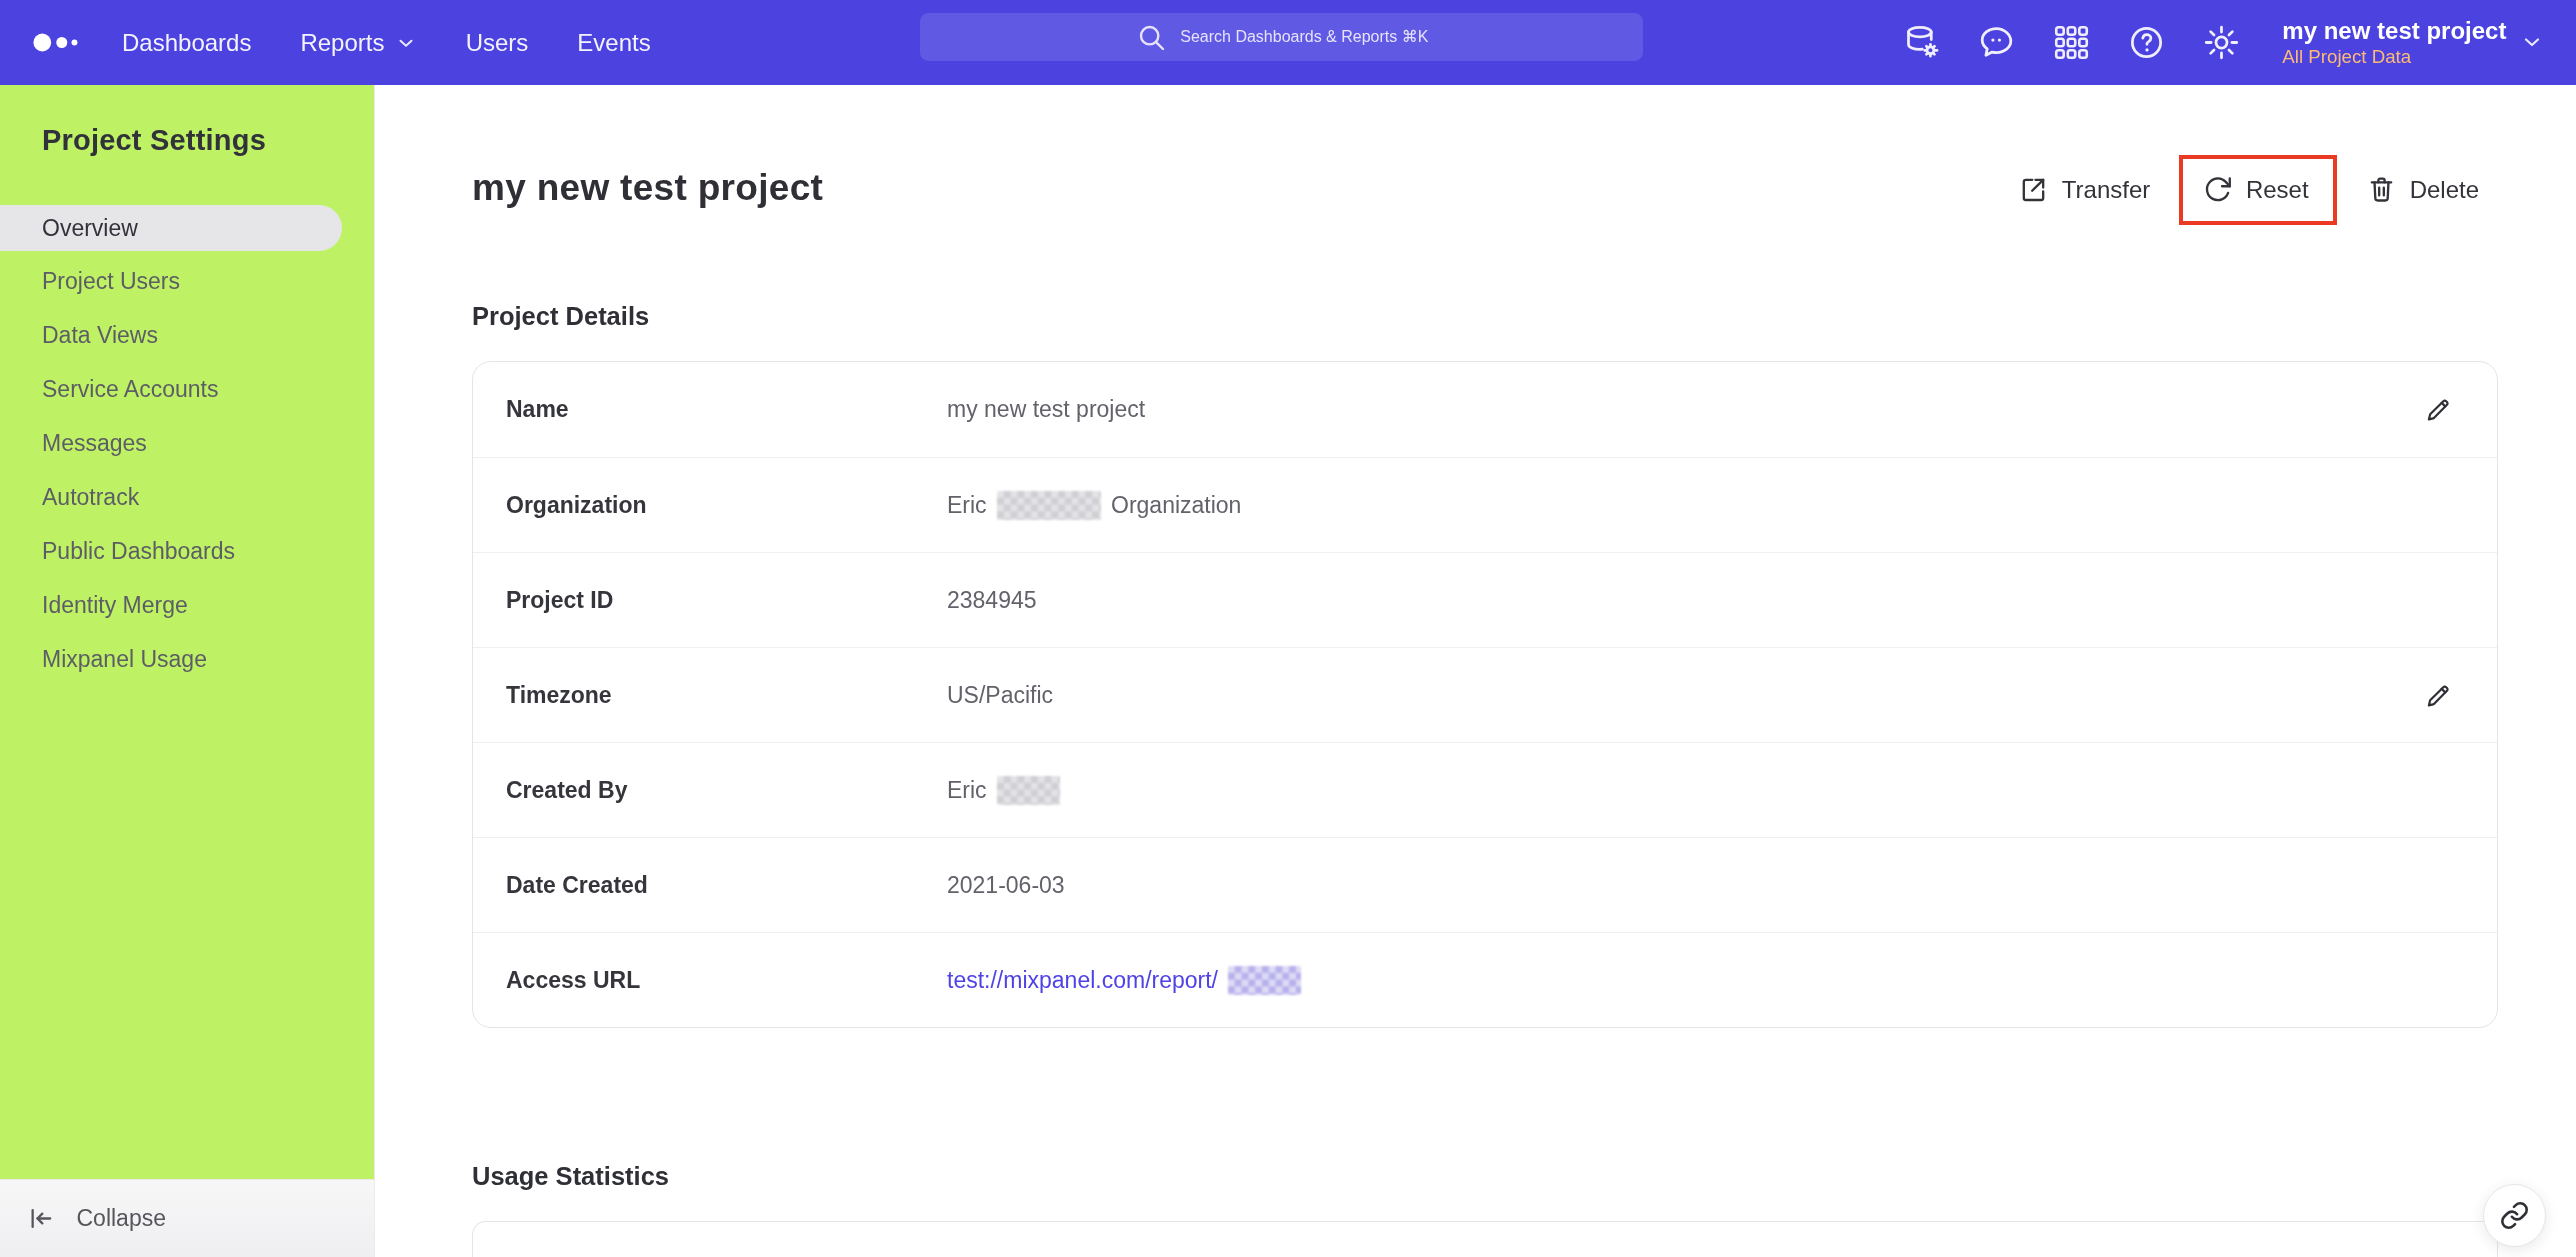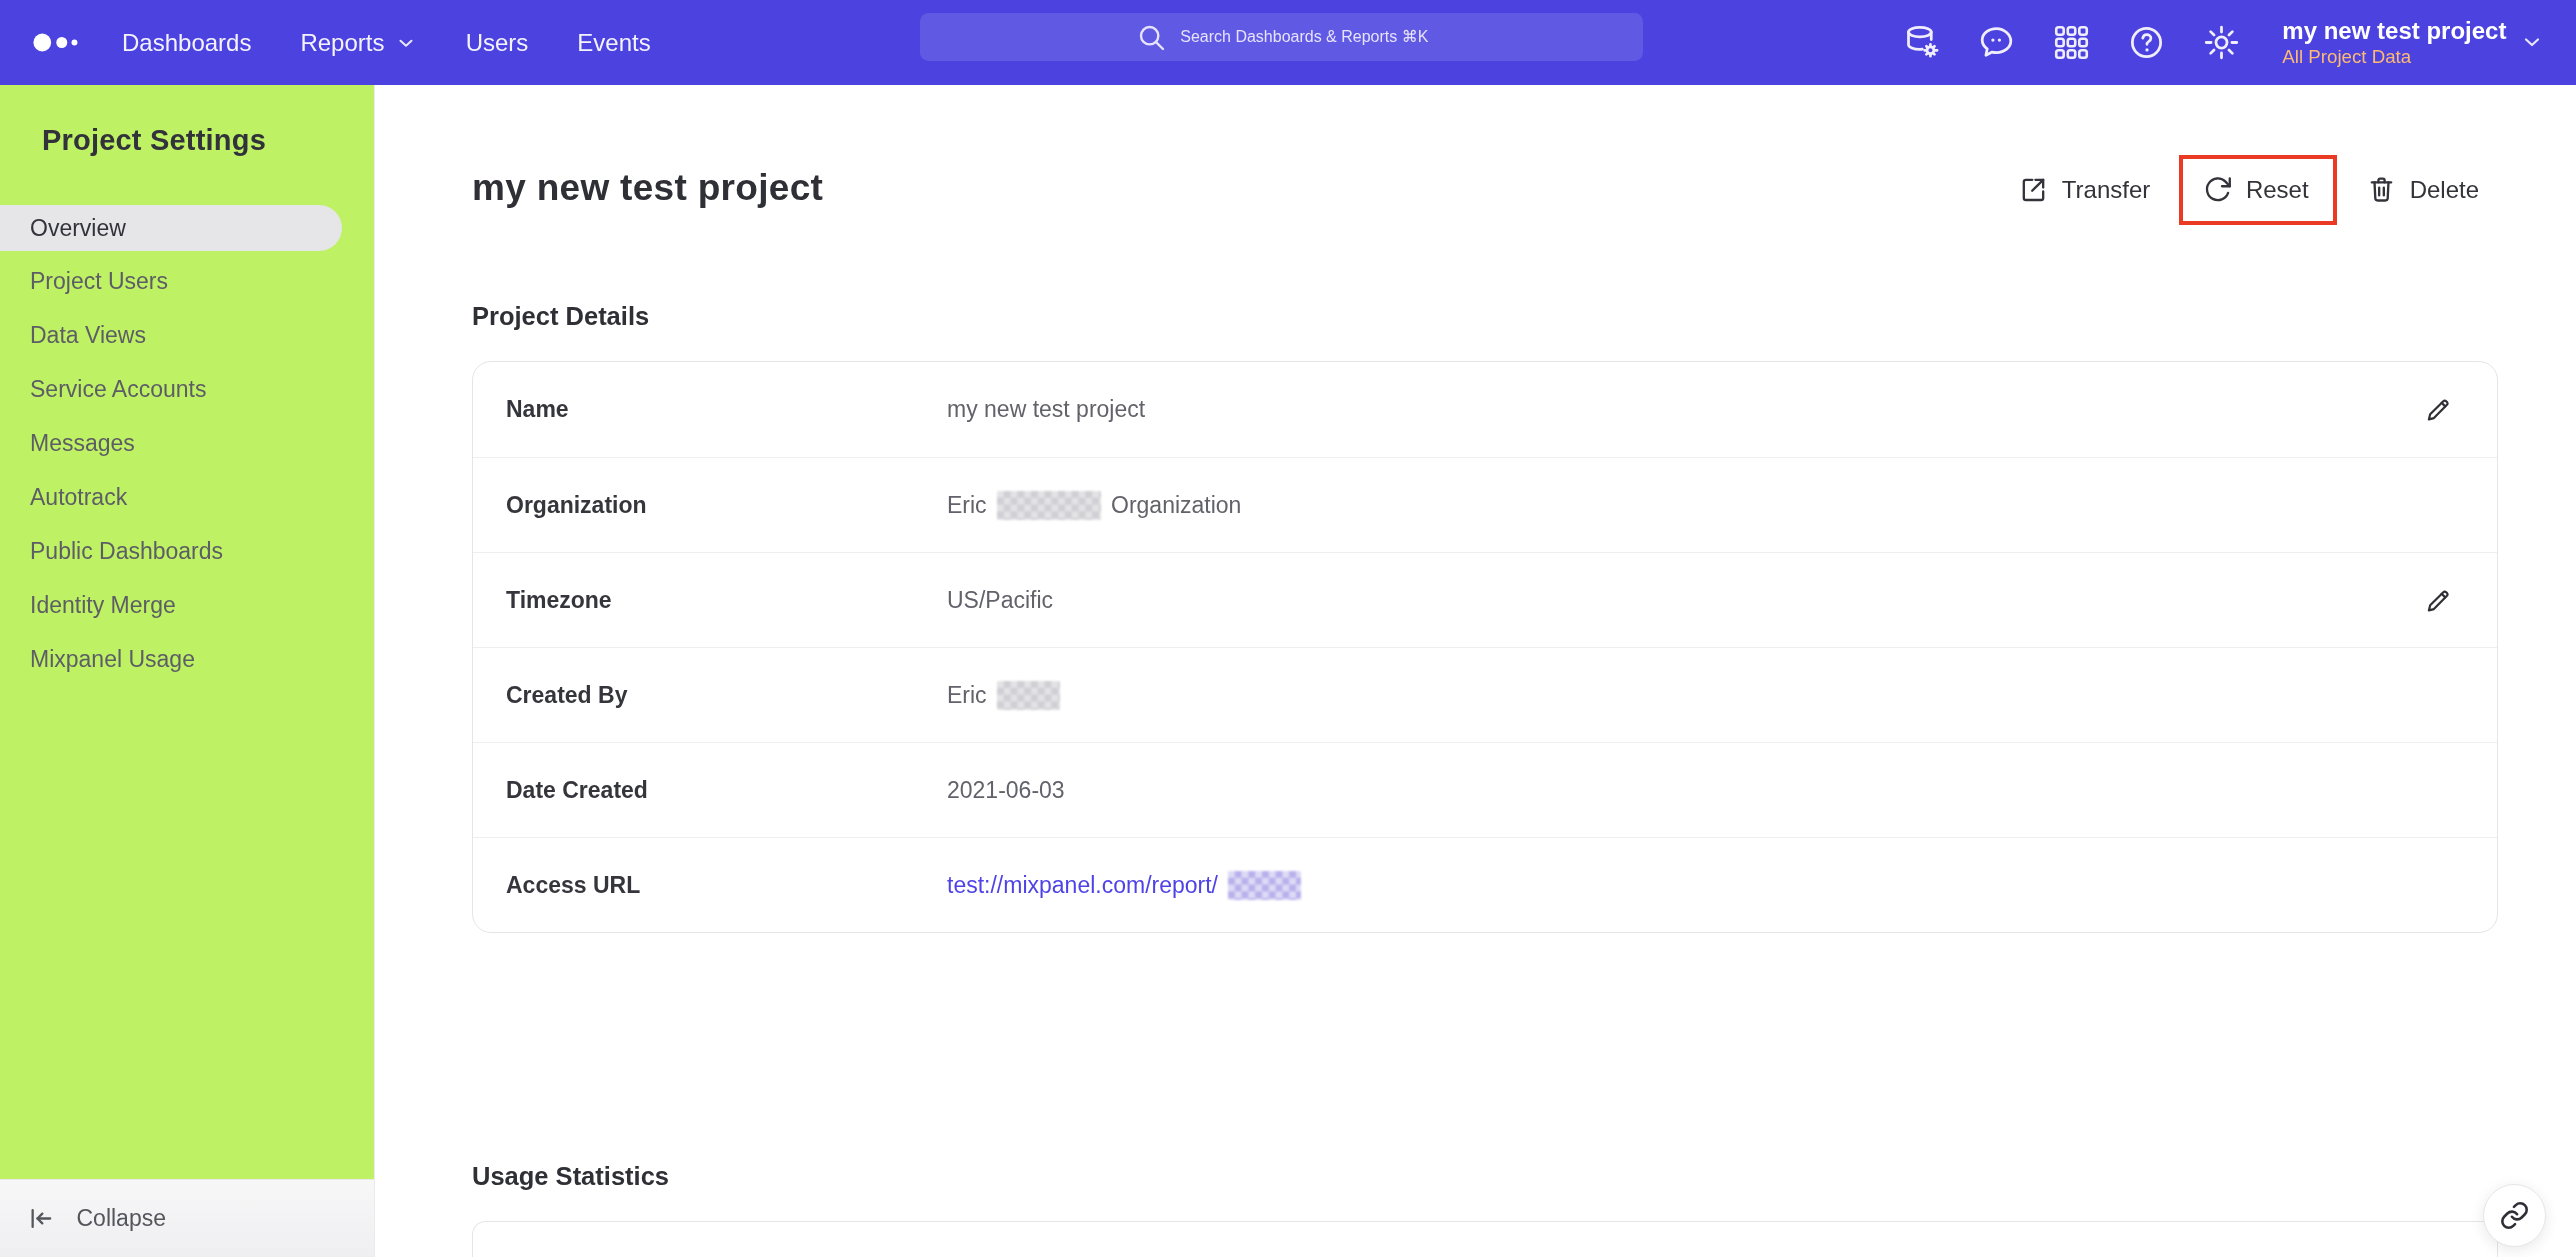--- a/index.html
+++ b/index.html
@@ -35,21 +35,21 @@
   .project-switcher .pscope { font-size: 18.7px; color: #fdba74; }
 
   
   .sidebar {
     position: absolute; left: 0; top: 85px; width: 375px; bottom: 0;
     background: #bef264; border-right: 0.8px solid #ebebee;
   }
   .sidebar-title { margin: 39px 0 0 42px; font-size: 29px; font-weight: bold; color: #32323a; letter-spacing: 0.2px; }
   .side-list { margin-top: 48px; }
   .side-item {
-    height: 54px; display: flex; align-items: center; padding-left: 30px;
+    height: 54px; display: flex; align-items: center; padding-left: 42px;
     font-size: 23px; color: #5d5d65; cursor: pointer; white-space: nowrap;
   }
   .side-item.active {
     height: 46px; width: 342px; margin: 3.4px 0;
     background: #e6e6e9; border-radius: 0 24px 24px 0; color: #32323a;
   }
   .collapse-row {
     position: absolute; left: 0; right: 0; bottom: 0; height: 78px;
     border-top: 0.8px solid #e9e9ec;
     background: linear-gradient(180deg, #f7f7f8, #efeff1);
@@ -281,20 +281,24 @@
 
     <div class="drow">
       <div class="drow-label">Organization</div>
       <div class="drow-value">
         <span>Eric</span>
         <span class="redact"></span>
         <span>Organization</span>
       </div>
     </div>
 
+    <div class="drow">
+      <div class="drow-label">Project ID</div>
+      <div class="drow-value">2384945</div>
+    </div>
 
 
     <div class="drow">
       <div class="drow-label">Timezone</div>
       <div class="drow-value">US/Pacific</div>
       <div class="drow-edit">
         <svg width="29" height="29" viewBox="0 0 24 24" fill="none" stroke="#2f2f36" stroke-width="1.8" stroke-linecap="round" stroke-linejoin="round">
           <path d="M4 20.2l1.1-4.2L16 5.1a1.6 1.6 0 0 1 2.3 0l.7.7a1.6 1.6 0 0 1 0 2.3L8.2 19.1 4 20.2z"></path>
             <path d="M14.6 6.5l2.9 2.9"></path>
         </svg>

